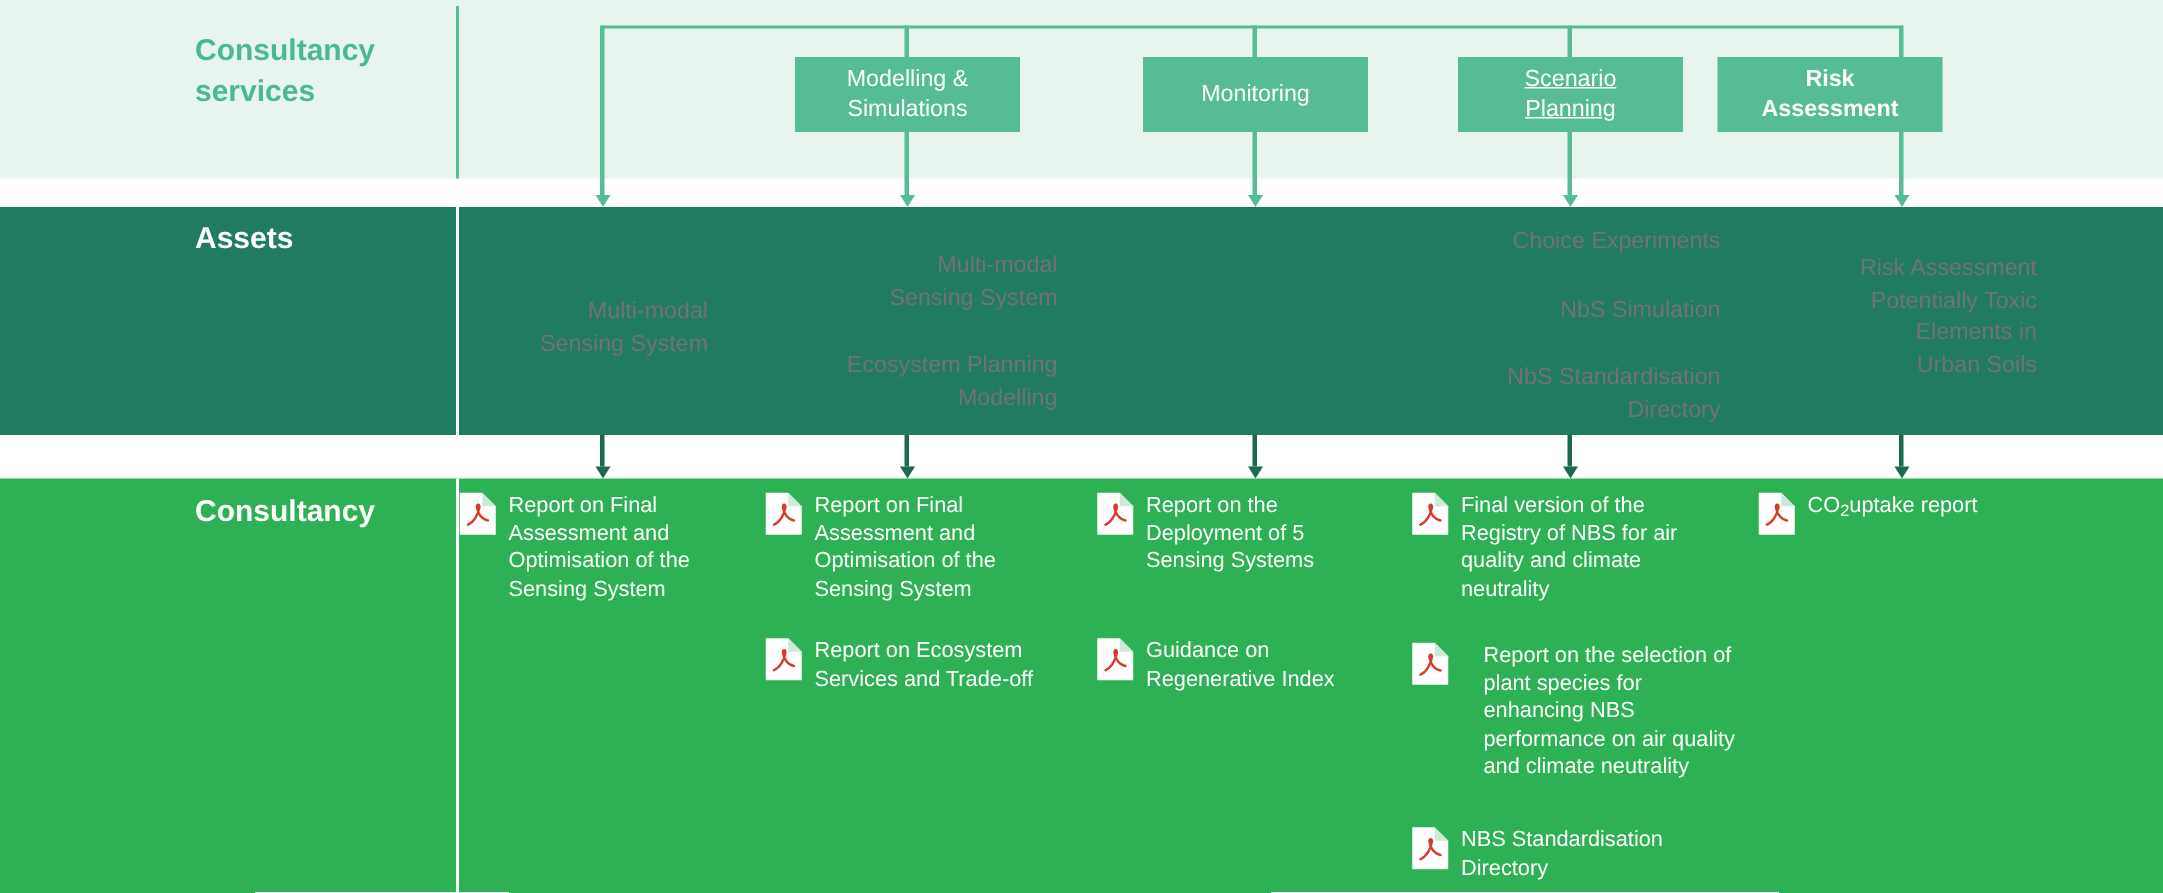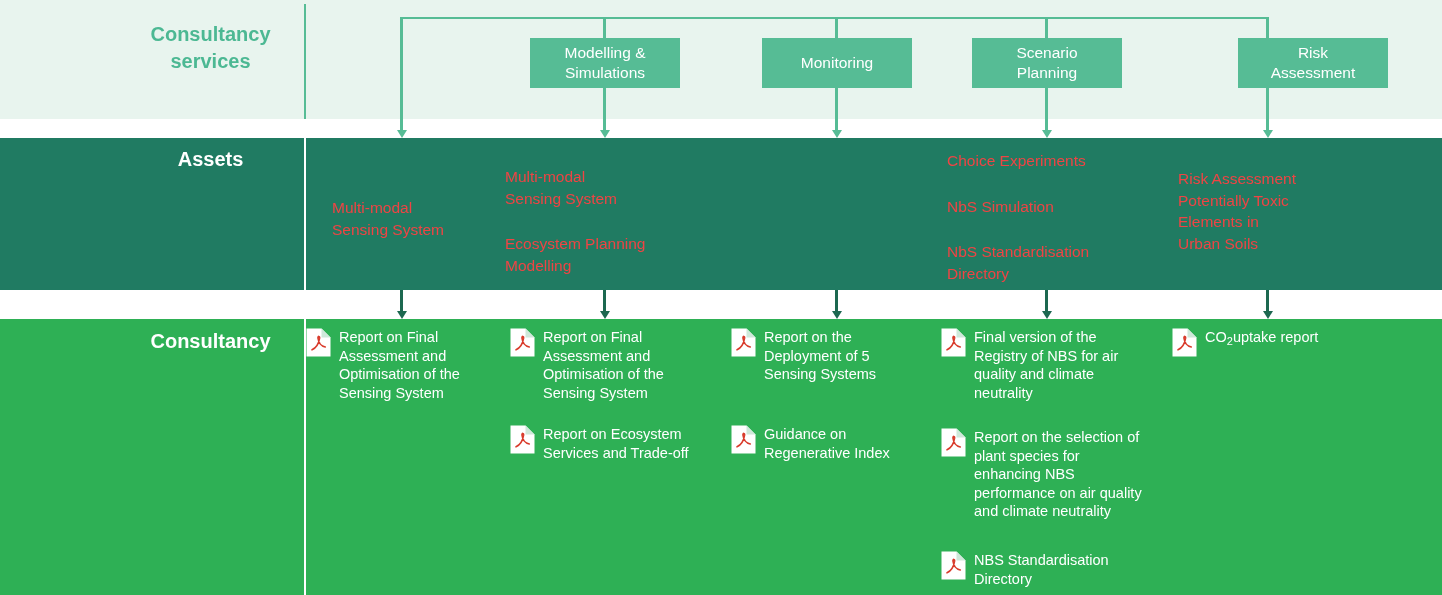--- a/index.html
+++ b/index.html
@@ -5,42 +5,42 @@
   html,body { margin:0; padding:0; background:#ffffff; }
   #stage {
     position:relative; width:1442px; height:595px;
     font-family:"Liberation Sans", sans-serif; overflow:hidden; background:#ffffff;
   }
   .band { position:absolute; left:0; width:1442px; }
   .band-top          { top:0;   height:119px; background:#e8f4ee; }
   .band-assets       { top:138px; height:152px; background:#207b62; }
   .band-deliverables { top:319px; height:276px; background:#2eb055; }
 
-  .row-label { position:absolute; left:130px; width:161px; text-align:center;
+  .row-label { position:absolute; left:130px; width:161px; text-align:left;
                font-weight:bold; font-size:20px; line-height:1.35; }
   .row-label.teal  { color:#4cb893; }
   .row-label.white { color:#ffffff; }
 
   .vline-teal  { position:absolute; width:2px; background:#56bc95; }
   .vline-white { position:absolute; width:2px; background:#ffffff; }
   .hline-teal  { position:absolute; height:2px; background:#56bc95; }
 
   .stem-teal { position:absolute; width:3px; background:#56bc95; }
   .stem-dark { position:absolute; width:3px; background:#1d6850; }
   .arrow { position:absolute; width:0; height:0;
            border-left:5px solid transparent; border-right:5px solid transparent; }
   .arrow-teal { border-top:8px solid #56bc95; }
   .arrow-dark { border-top:8px solid #1d6850; }
 
   .service-box { position:absolute; top:38px; width:150px; height:50px;
                  background:#56bc95; color:#ffffff; font-size:15.5px; line-height:1.32;
                  display:flex; align-items:center; justify-content:center; text-align:center; }
 
-  .asset-col { position:absolute; color:#ef4444; font-size:15.5px; line-height:21.5px;
-               text-align:left; }
+  .asset-col { position:absolute; color:#737373; font-size:15.5px; line-height:21.5px;
+               text-align:right; }
   .asset-item + .asset-item { margin-top:24px; }
   .pre { white-space:pre-line; }
 
   .deliv-item { position:absolute; display:flex; align-items:flex-start; gap:8px;
                 color:#ffffff; font-size:14.5px; line-height:18.5px; }
   .deliv-item .txt { display:block; }
   .pdf-ic { flex:0 0 auto; display:block; }
   .sub2 { font-size:11px; position:relative; top:3px; }
 </style>
 </head>
@@ -70,23 +70,23 @@
 
   <div class="arrow arrow-teal" style="left:397px; top:130px;"></div>
   <div class="arrow arrow-teal" style="left:600px; top:130px;"></div>
   <div class="arrow arrow-teal" style="left:832px; top:130px;"></div>
   <div class="arrow arrow-teal" style="left:1042px; top:130px;"></div>
   <div class="arrow arrow-teal" style="left:1263px; top:130px;"></div>
 
   <div class="service-box pre" style="left:530px;">Modelling &amp;
 Simulations</div>
   <div class="service-box pre" style="left:762px;">Monitoring</div>
-  <div class="service-box pre" style="left:972px;">Scenario
+  <div class="service-box pre" style="left:972px;text-decoration:underline;">Scenario
 Planning</div>
-  <div class="service-box pre" style="left:1238px;">Risk
+  <div class="service-box pre" style="left:1145px;font-weight:bold;">Risk
 Assessment</div>
 
   <div class="asset-col" style="left:332px; top:197px; width:140px;">
     <div class="asset-item pre">Multi-modal
 Sensing System</div>
   </div>
   <div class="asset-col" style="left:505px; top:166px; width:200px;">
     <div class="asset-item pre">Multi-modal
 Sensing System</div>
     <div class="asset-item pre">Ecosystem Planning
@@ -167,21 +167,21 @@
       <path d="M6 21.8 C9.8 20.2 12.8 15.2 13.6 10.2 C13.9 7.9 11.7 7.8 12 10.1 C12.5 14.7 15.4 18.4 19.3 19" fill="none" stroke="#d93a2b" stroke-width="1.6" stroke-linecap="round"></path>
     </svg>
     <span class="txt" style="max-width:168px;">Final version of the Registry of NBS for air quality and climate neutrality</span>
   </div>
   <div class="deliv-item" style="left:941px; top:428px;">
     <svg class="pdf-ic" width="25" height="29" viewBox="0 0 25 29">
       <path d="M0.5 0.5 H15.5 L24.5 9.5 V28.5 H0.5 Z" fill="#ffffff"></path>
       <path d="M15.5 0.5 V9.5 H24.5 Z" fill="#cfe8da"></path>
       <path d="M6 21.8 C9.8 20.2 12.8 15.2 13.6 10.2 C13.9 7.9 11.7 7.8 12 10.1 C12.5 14.7 15.4 18.4 19.3 19" fill="none" stroke="#d93a2b" stroke-width="1.6" stroke-linecap="round"></path>
     </svg>
-    <span class="txt" style="max-width:168px;">Report on the selection of plant species for enhancing NBS performance on air quality and climate neutrality</span>
+    <span class="txt" style="max-width:168px;margin-left:15px;">Report on the selection of plant species for enhancing NBS performance on air quality and climate neutrality</span>
   </div>
   <div class="deliv-item" style="left:941px; top:551px;">
     <svg class="pdf-ic" width="25" height="29" viewBox="0 0 25 29">
       <path d="M0.5 0.5 H15.5 L24.5 9.5 V28.5 H0.5 Z" fill="#ffffff"></path>
       <path d="M15.5 0.5 V9.5 H24.5 Z" fill="#cfe8da"></path>
       <path d="M6 21.8 C9.8 20.2 12.8 15.2 13.6 10.2 C13.9 7.9 11.7 7.8 12 10.1 C12.5 14.7 15.4 18.4 19.3 19" fill="none" stroke="#d93a2b" stroke-width="1.6" stroke-linecap="round"></path>
     </svg>
     <span class="txt" style="max-width:168px;">NBS Standardisation Directory</span>
   </div>
 

